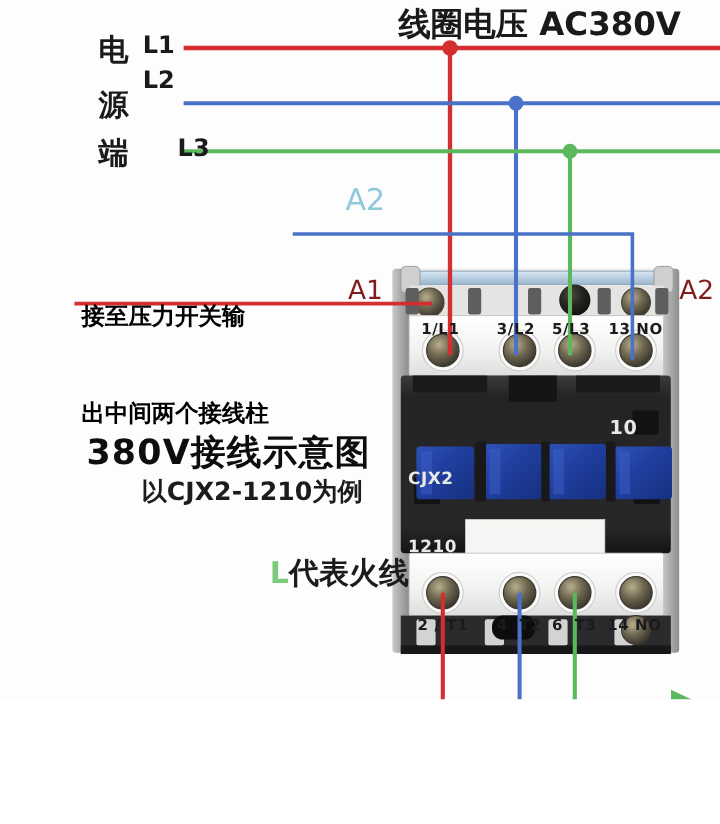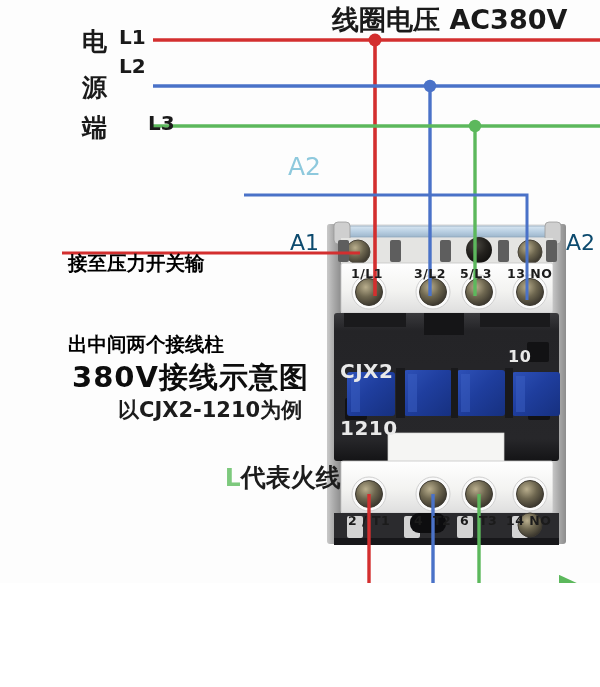--- a/index.html
+++ b/index.html
@@ -48,21 +48,21 @@
   #a2-mid-label {
     font-size: 25px;
     color: #8ec9dd;
     font-weight: 500;
     left: 288px;
     top: 152px;
   }
   
   .term-ax {
     font-size: 22px;
-    color: #0c4a6e;
+    color: #7f1d1d;
     font-weight: 500;
   }
   
   #pressure-note {
     left: 68px;
     top: 196px;
     font-size: 19.5px;
     font-weight: 700;
     line-height: 27px;
     color: #000000;
@@ -120,22 +120,22 @@
   }
   .body-id {
     position: absolute;
     color: #e9e9e9;
     font-weight: 700;
     white-space: pre;
     letter-spacing: 0.5px;
   }
   #body-model {
     left: 340px;
-    top: 324px;
-    font-size: 20px;
+    top: 352px;
+    font-size: 14px;
     line-height: 19px;
   }
   #body-aux {
     left: 508px;
     top: 347px;
     font-size: 16px;
   }
   #watermark {
     position: absolute;
     left: 497px;

